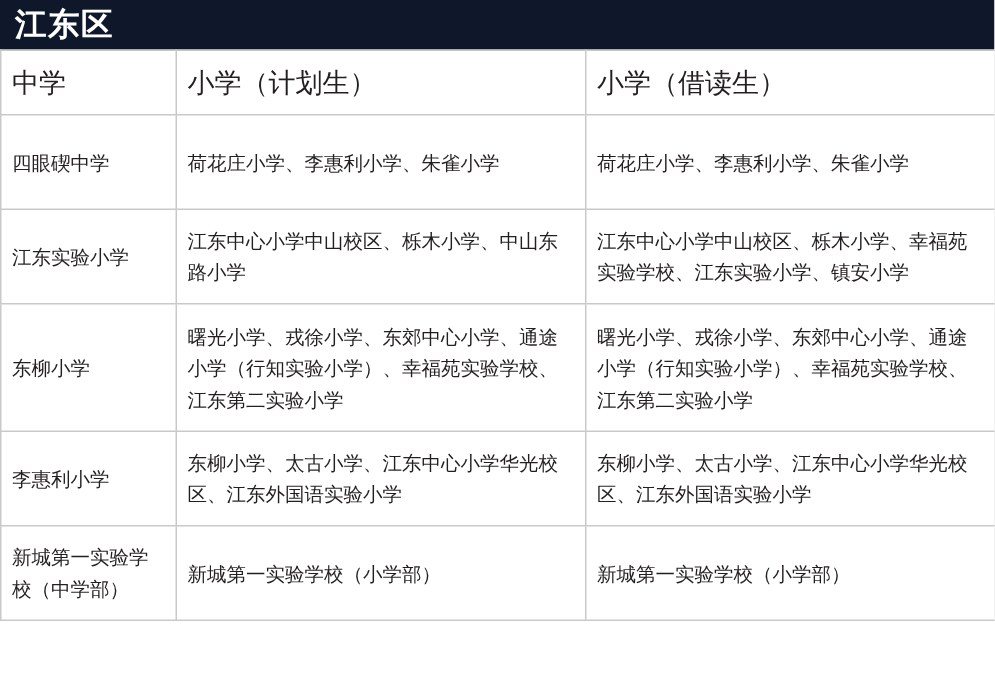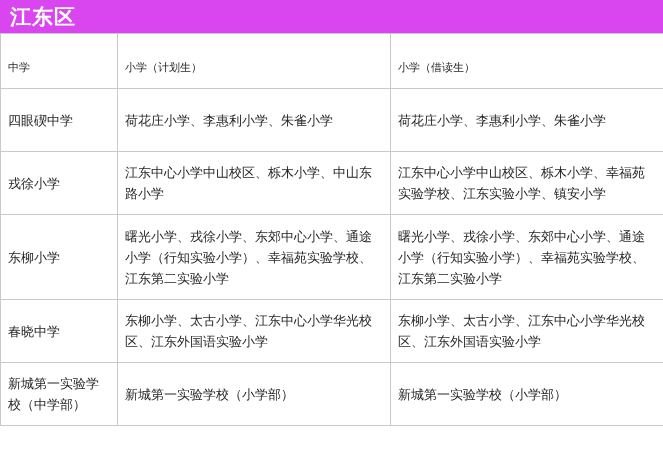--- a/index.html
+++ b/index.html
@@ -19,21 +19,21 @@
     width: 663px;
     height: 460px;
     box-sizing: border-box;
   }
   .title-bar {
     position: absolute;
     left: 0;
     top: 0;
     width: 663px;
     height: 33px;
-    background: #d946ef;
+    background: #0f172a;
     box-sizing: border-box;
   }
   .title-bar .title-text {
     position: absolute;
     left: 10px;
     top: 4px;
     font-size: 21px;
     font-weight: bold;
     color: #ffffff;
     letter-spacing: 1px;
@@ -55,23 +55,23 @@
     line-height: 21px;
     color: #231f20;
     word-break: break-all;
   }
   col.c0 { width: 117px; }
   col.c1 { width: 273px; }
   col.c2 { width: 273px; }
 
   tr.head td {
     height: 34px;
-    padding-top: 16px;
+    padding-top: 4px;
     padding-bottom: 4px;
-    font-size: 11px;
+    font-size: 18px;
   }
   tr.r-7th td { height: 44px; }
   tr.r-siyan td { height: 50px; }
   tr.r-19 td { height: 50px; }
   tr.r-shu td { height: 72px; }
   tr.r-chun td { height: 50px; }
   tr.r-xin td { height: 50px; }
 </style>
 </head>
 <body>
@@ -96,33 +96,33 @@
       </tr>
 
 
       <tr class="r-siyan">
         <td>四眼碶中学</td>
         <td>荷花庄小学、李惠利小学、朱雀小学</td>
         <td>荷花庄小学、李惠利小学、朱雀小学</td>
       </tr>
 
       <tr class="r-19">
-        <td>戎徐小学</td>
+        <td>江东实验小学</td>
         <td>江东中心小学中山校区、栎木小学、中山东路小学</td>
         <td>江东中心小学中山校区、栎木小学、幸福苑实验学校、江东实验小学、镇安小学</td>
       </tr>
 
       <tr class="r-shu">
         <td>东柳小学</td>
         <td>曙光小学、戎徐小学、东郊中心小学、通途小学（行知实验小学）、幸福苑实验学校、江东第二实验小学</td>
         <td>曙光小学、戎徐小学、东郊中心小学、通途小学（行知实验小学）、幸福苑实验学校、江东第二实验小学</td>
       </tr>
 
       <tr class="r-chun">
-        <td>春晓中学</td>
+        <td>李惠利小学</td>
         <td>东柳小学、太古小学、江东中心小学华光校区、江东外国语实验小学</td>
         <td>东柳小学、太古小学、江东中心小学华光校区、江东外国语实验小学</td>
       </tr>
 
       <tr class="r-xin">
         <td>新城第一实验学校（中学部）</td>
         <td>新城第一实验学校（小学部）</td>
         <td>新城第一实验学校（小学部）</td>
       </tr>
     </tbody>

